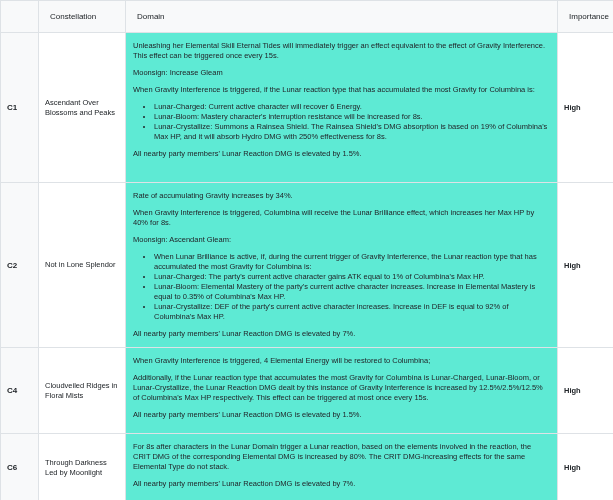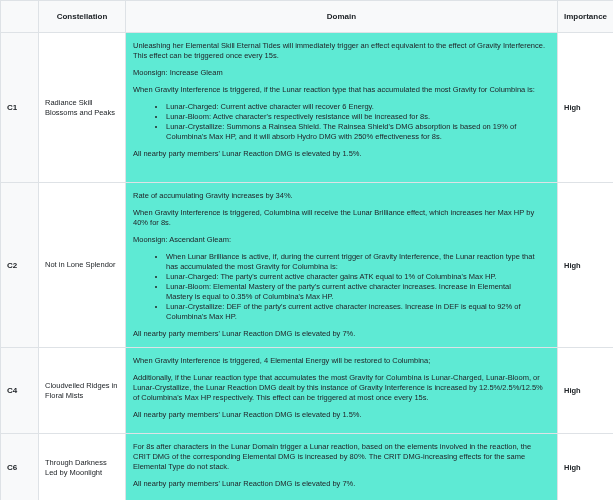--- a/index.html
+++ b/index.html
@@ -25,25 +25,25 @@
   col.c-imp  { width: 56px; }
 
   th, td {
     border: 1px solid #dee2e6;
     box-sizing: border-box;
   }
 
   thead th {
     background: #f8f9fa;
     font-size: 8px;
-    font-weight: bold;
-    text-align: center;
+    font-weight: normal;
+    text-align: left;
     vertical-align: middle;
     height: 32px;
-    padding: 0 2px;
+    padding: 0 11px;
     white-space: nowrap;
   }
 
   tbody th.row-label {
     background: #f8f9fa;
     font-size: 8px;
     font-weight: bold;
     text-align: left;
     vertical-align: middle;
     padding: 0 6px;
@@ -76,21 +76,21 @@
   tbody tr:nth-child(3) { height: 86px; }
   tbody tr:nth-child(4) { height: 68px; }
 
   td.effect p {
     margin: 0 0 7px 0;
   }
   td.effect p:last-child {
     margin-bottom: 0;
   }
   td.effect ul {
-    margin: 7px 12px;
+    margin: 7px 0;
     padding-left: 21px;
     list-style-type: disc;
   }
   td.effect li {
     margin: 0;
     padding: 0;
   }
 </style>
 </head>
 <body>
@@ -107,28 +107,28 @@
       <tr>
         <th></th>
         <th>Constellation</th>
         <th>Domain</th>
         <th>Importance</th>
       </tr>
     </thead>
     <tbody>
         <tr>
           <th class="row-label">C1</th>
-          <td class="constellation">Radiance Skill Blossoms and Peaks</td>
+          <td class="constellation">Ascendant Over Blossoms and Peaks</td>
           <td class="effect">
             <p>Unleashing her Elemental Skill Eternal Tides will immediately trigger an effect equivalent to the effect of Gravity Interference. This effect can be triggered once every 15s.</p>
             <p>Moonsign: Increase Gleam</p>
             <p>When Gravity Interference is triggered, if the Lunar reaction type that has accumulated the most Gravity for Columbina is:</p>
             <ul>
               <li>Lunar-Charged: Current active character will recover 6 Energy.</li>
-              <li>Lunar-Bloom: Active character's respectively resistance will be increased for 8s.</li>
+              <li>Lunar-Bloom: Mastery character's interruption resistance will be increased for 8s.</li>
               <li>Lunar-Crystallize: Summons a Rainsea Shield. The Rainsea Shield's DMG absorption is based on 19% of Columbina's Max HP, and it will absorb Hydro DMG with 250% effectiveness for 8s.</li>
             </ul>
             <p>All nearby party members' Lunar Reaction DMG is elevated by 1.5%.</p>
           </td>
           <td class="importance">High</td>
         </tr>
         <tr>
           <th class="row-label">C2</th>
           <td class="constellation">Not in Lone Splendor</td>
           <td class="effect">

